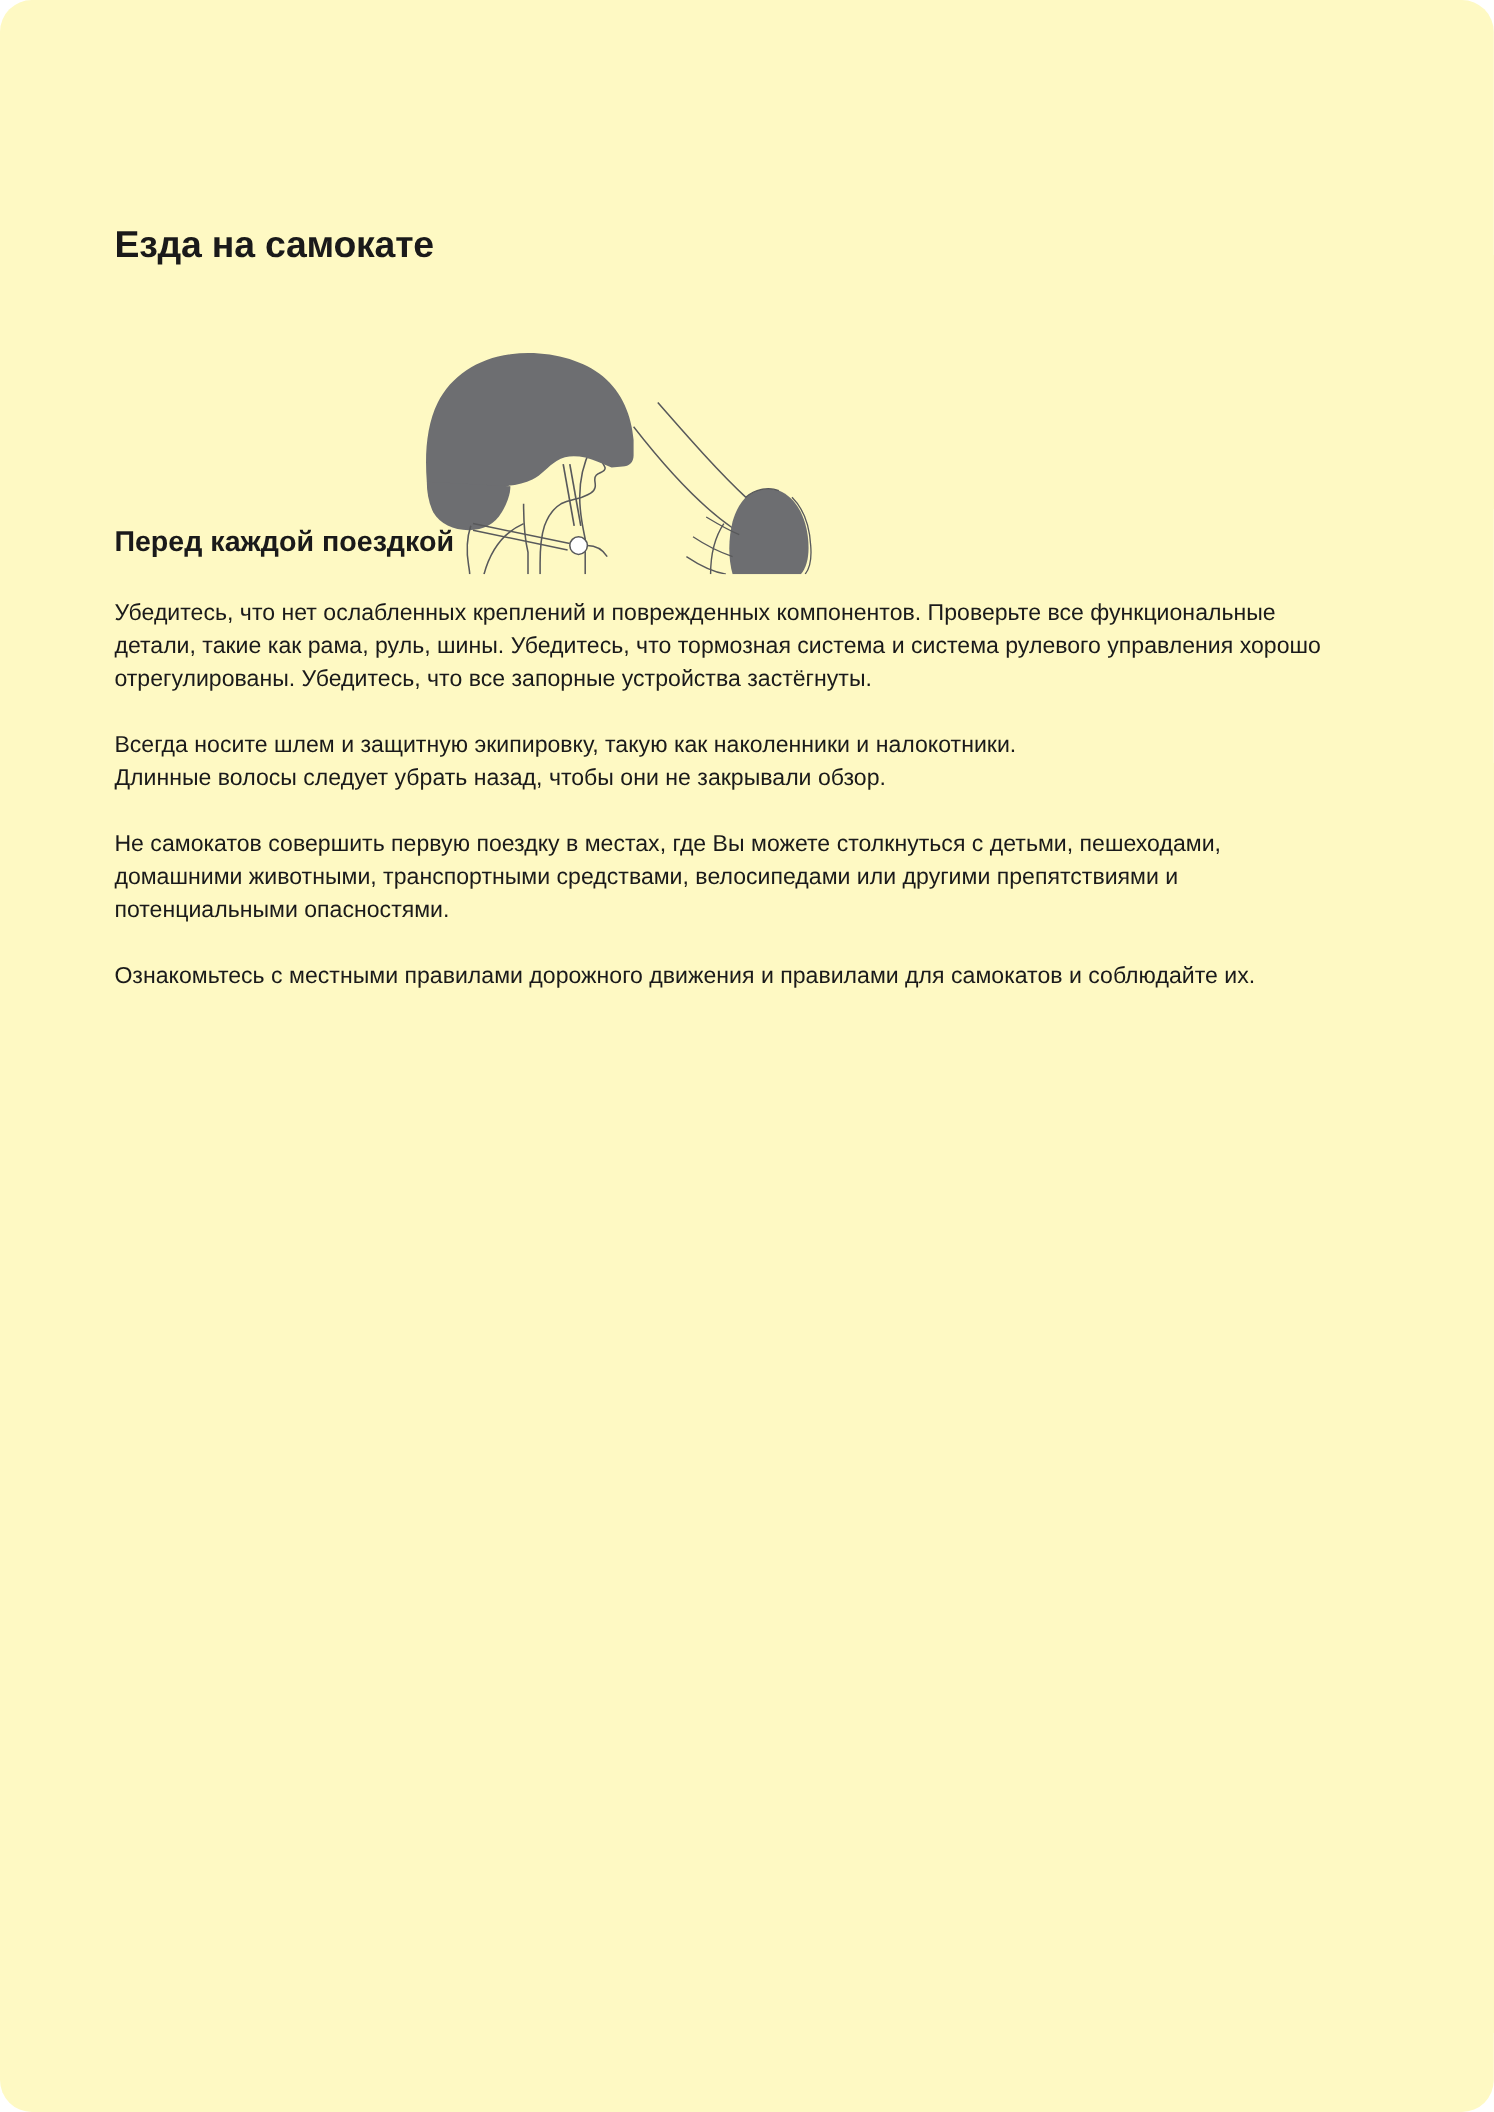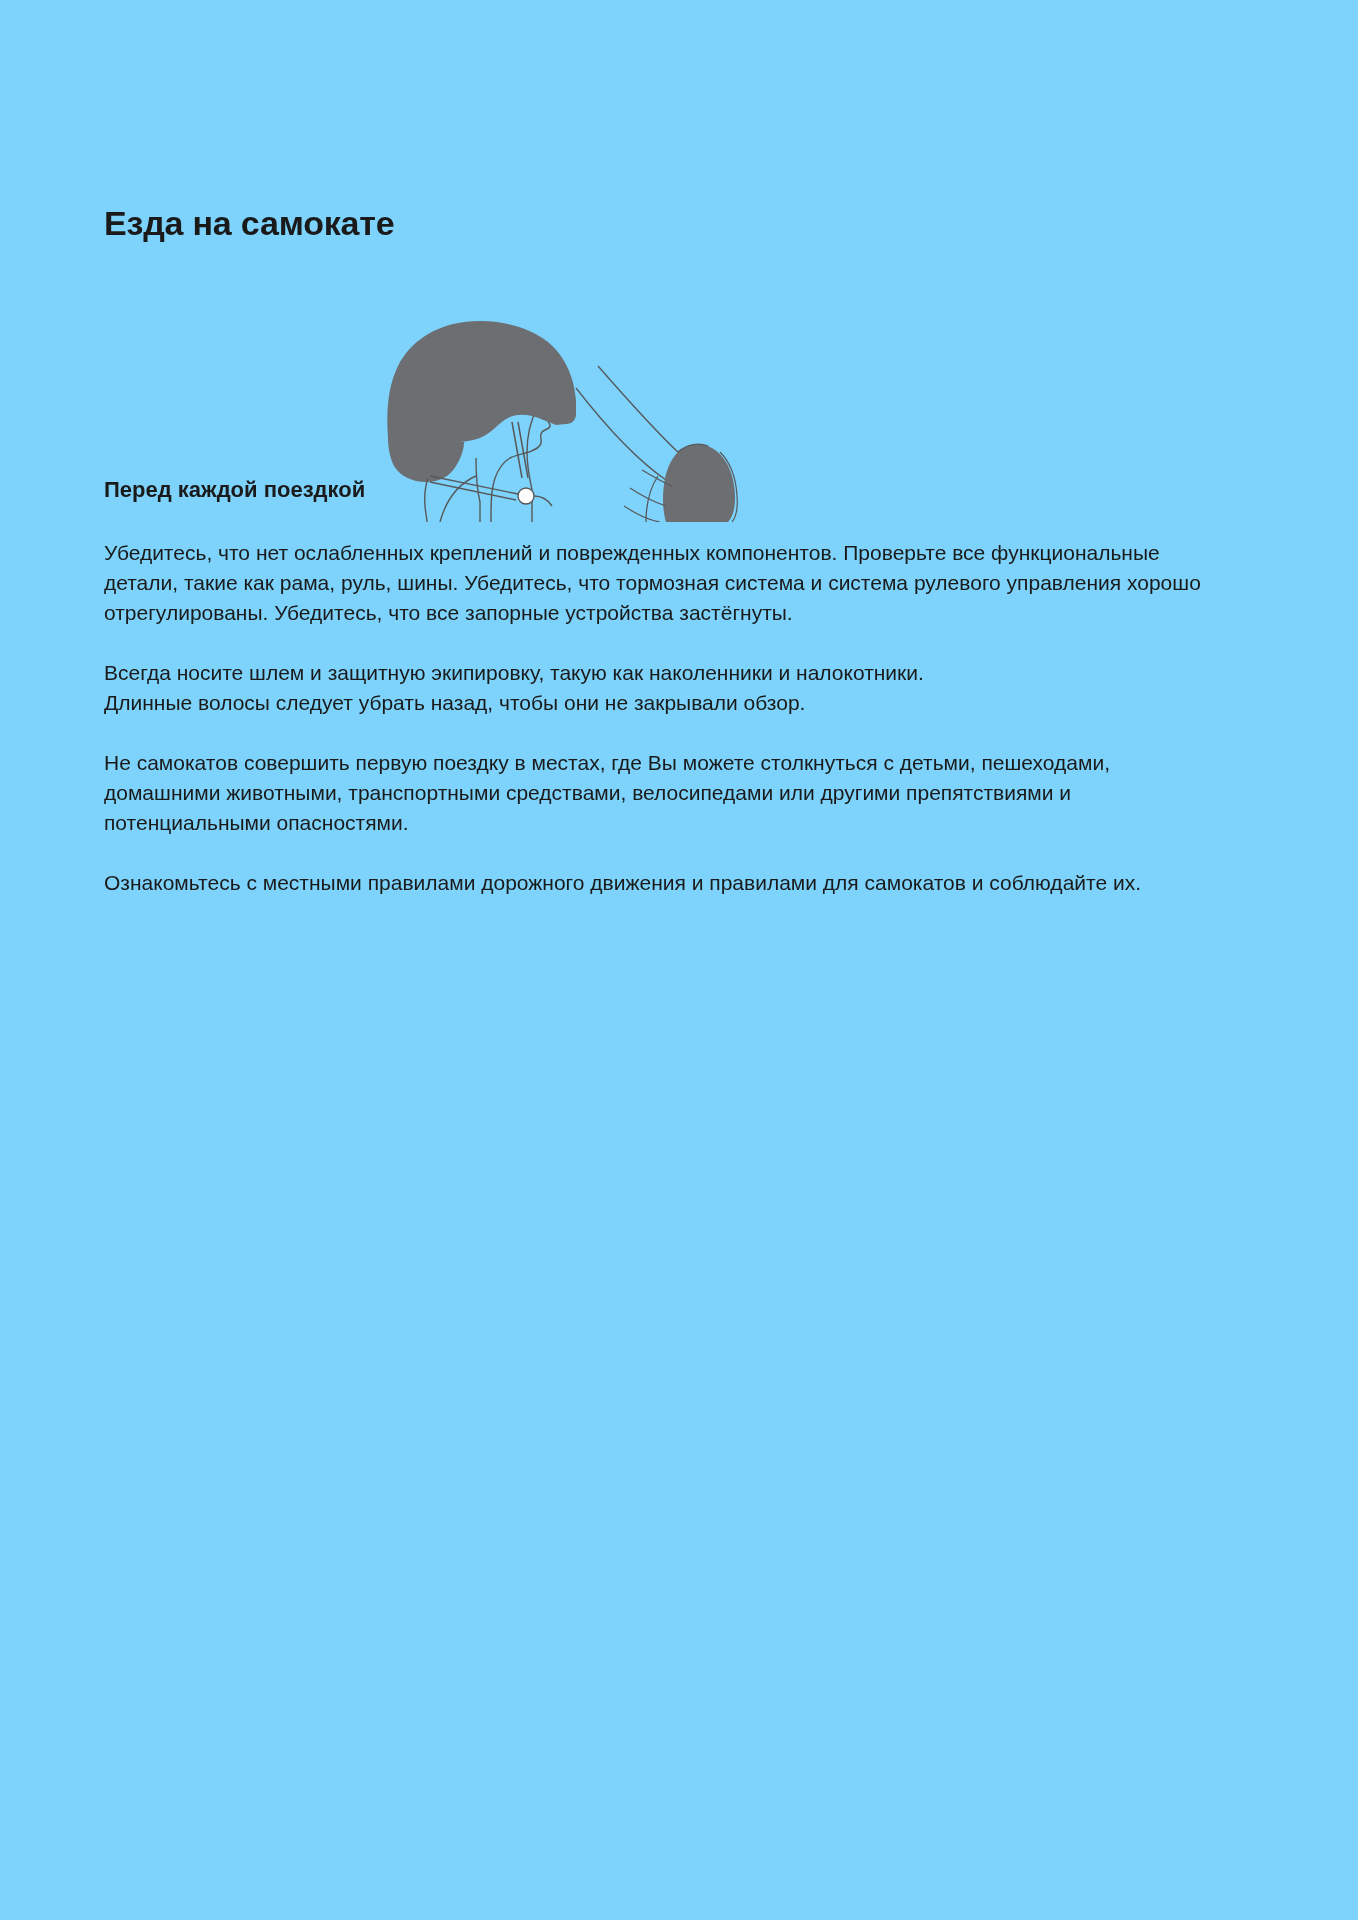--- a/index.html
+++ b/index.html
@@ -14,22 +14,23 @@
     font-family: "Liberation Sans", "DejaVu Sans", sans-serif;
     color: #000000;
     position: relative;
     overflow: hidden;
   }
 
   .page {
     position: relative;
     width: 1358px;
     height: 1920px;
-    background: #7dd3fc;
+    background: #fef9c3;
     box-sizing: border-box;
+    border-radius: 29px;
   }
 
   .content {
     position: absolute;
     left: 104px;
     top: 0;
     width: 1160px;
   }
 
   .page-title {
@@ -51,21 +52,21 @@
     height: 260px;
   }
   .illustration svg {
     display: block;
     width: 420px;
     height: 260px;
   }
 
   
   .section-heading {
-    font-size: 22px;
+    font-size: 26px;
     font-weight: bold;
     margin: 0;
     padding-top: 477px;
     line-height: 1.2;
     color: #1a1a1a;
   }
 
   .para {
     font-size: 21px;
     line-height: 30px;

